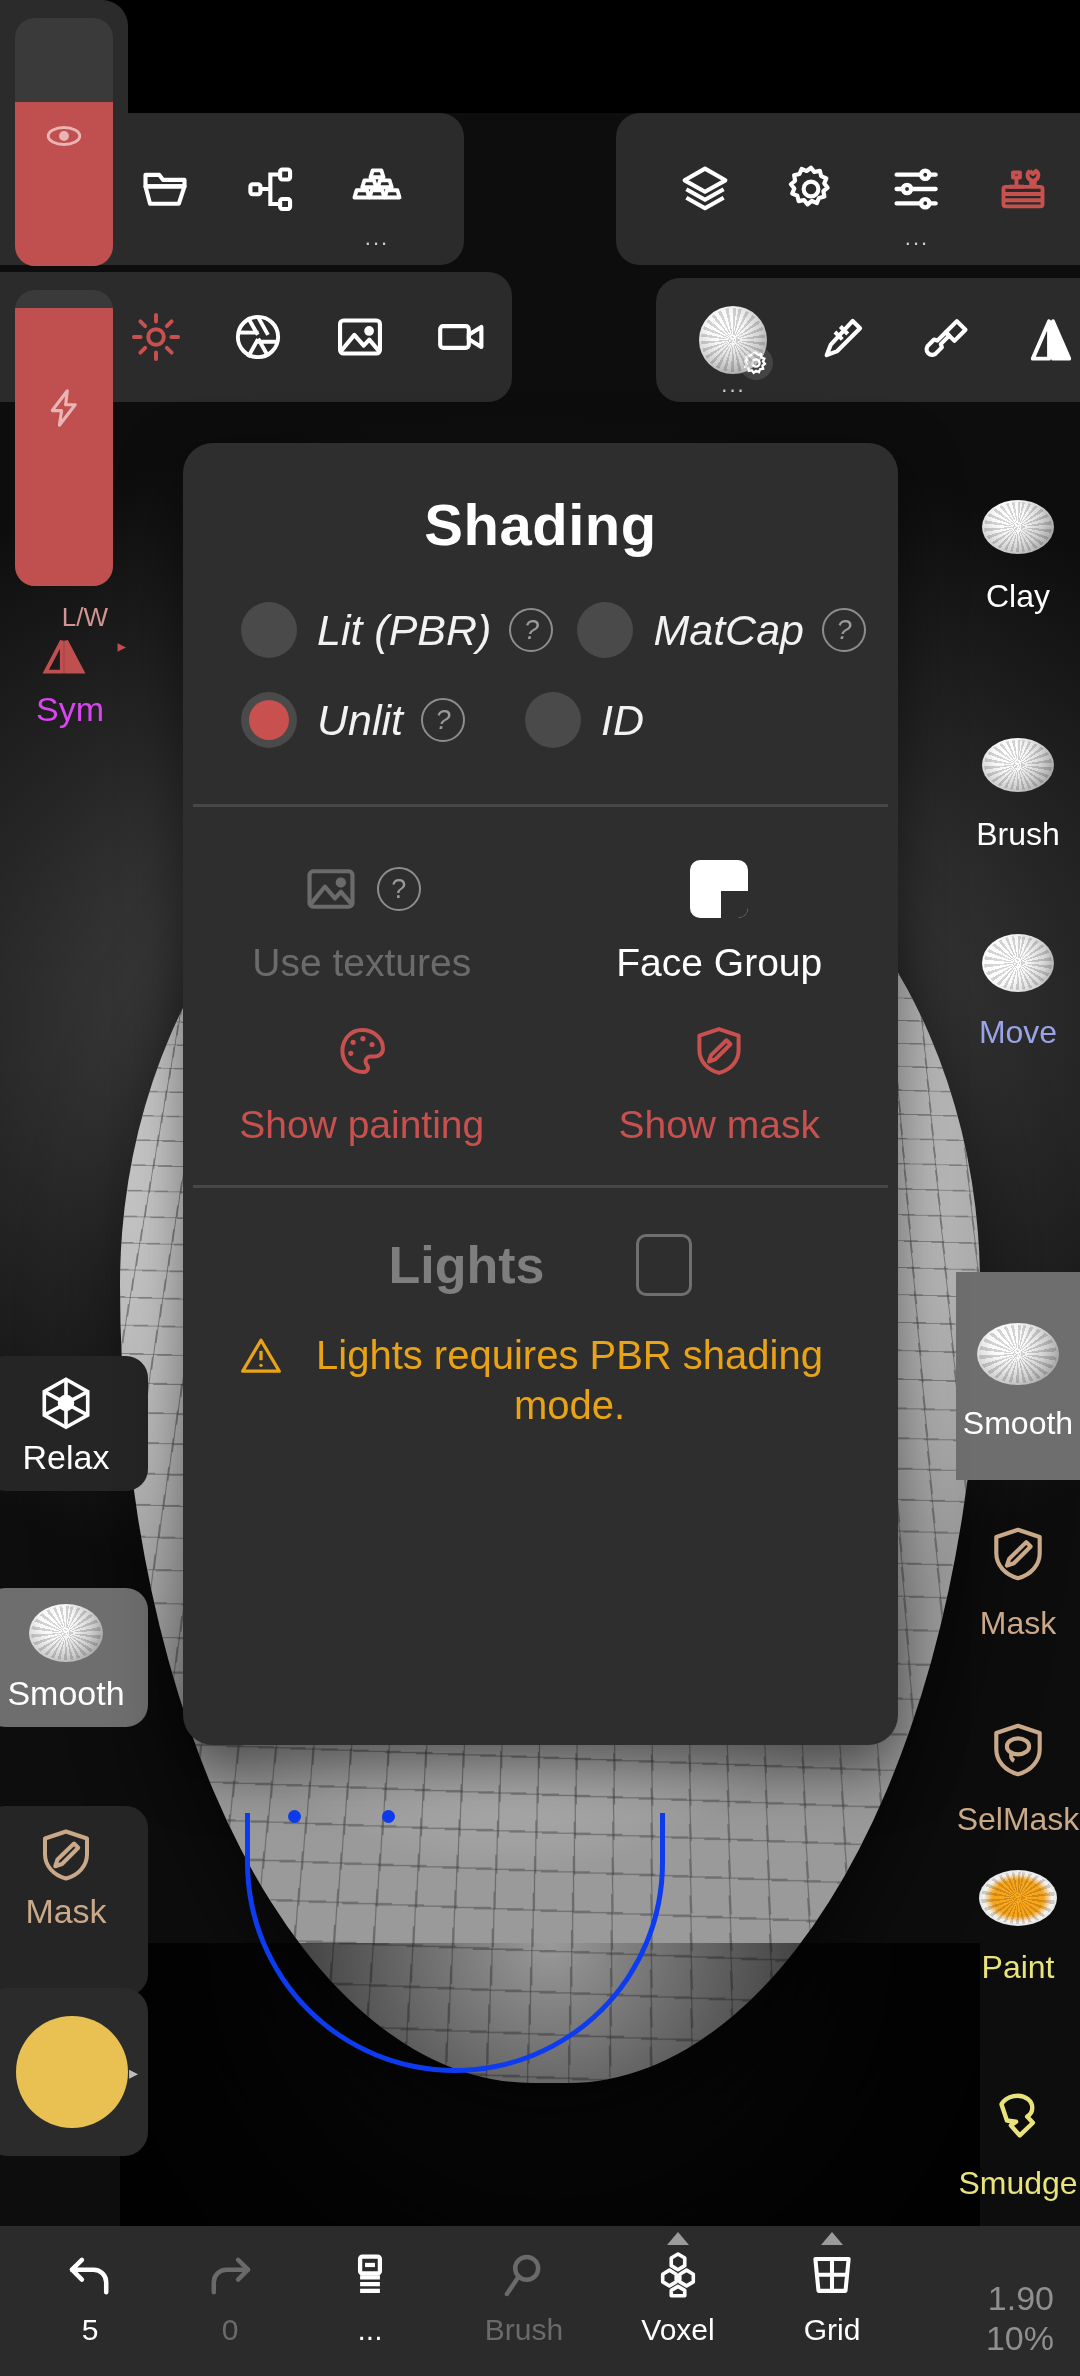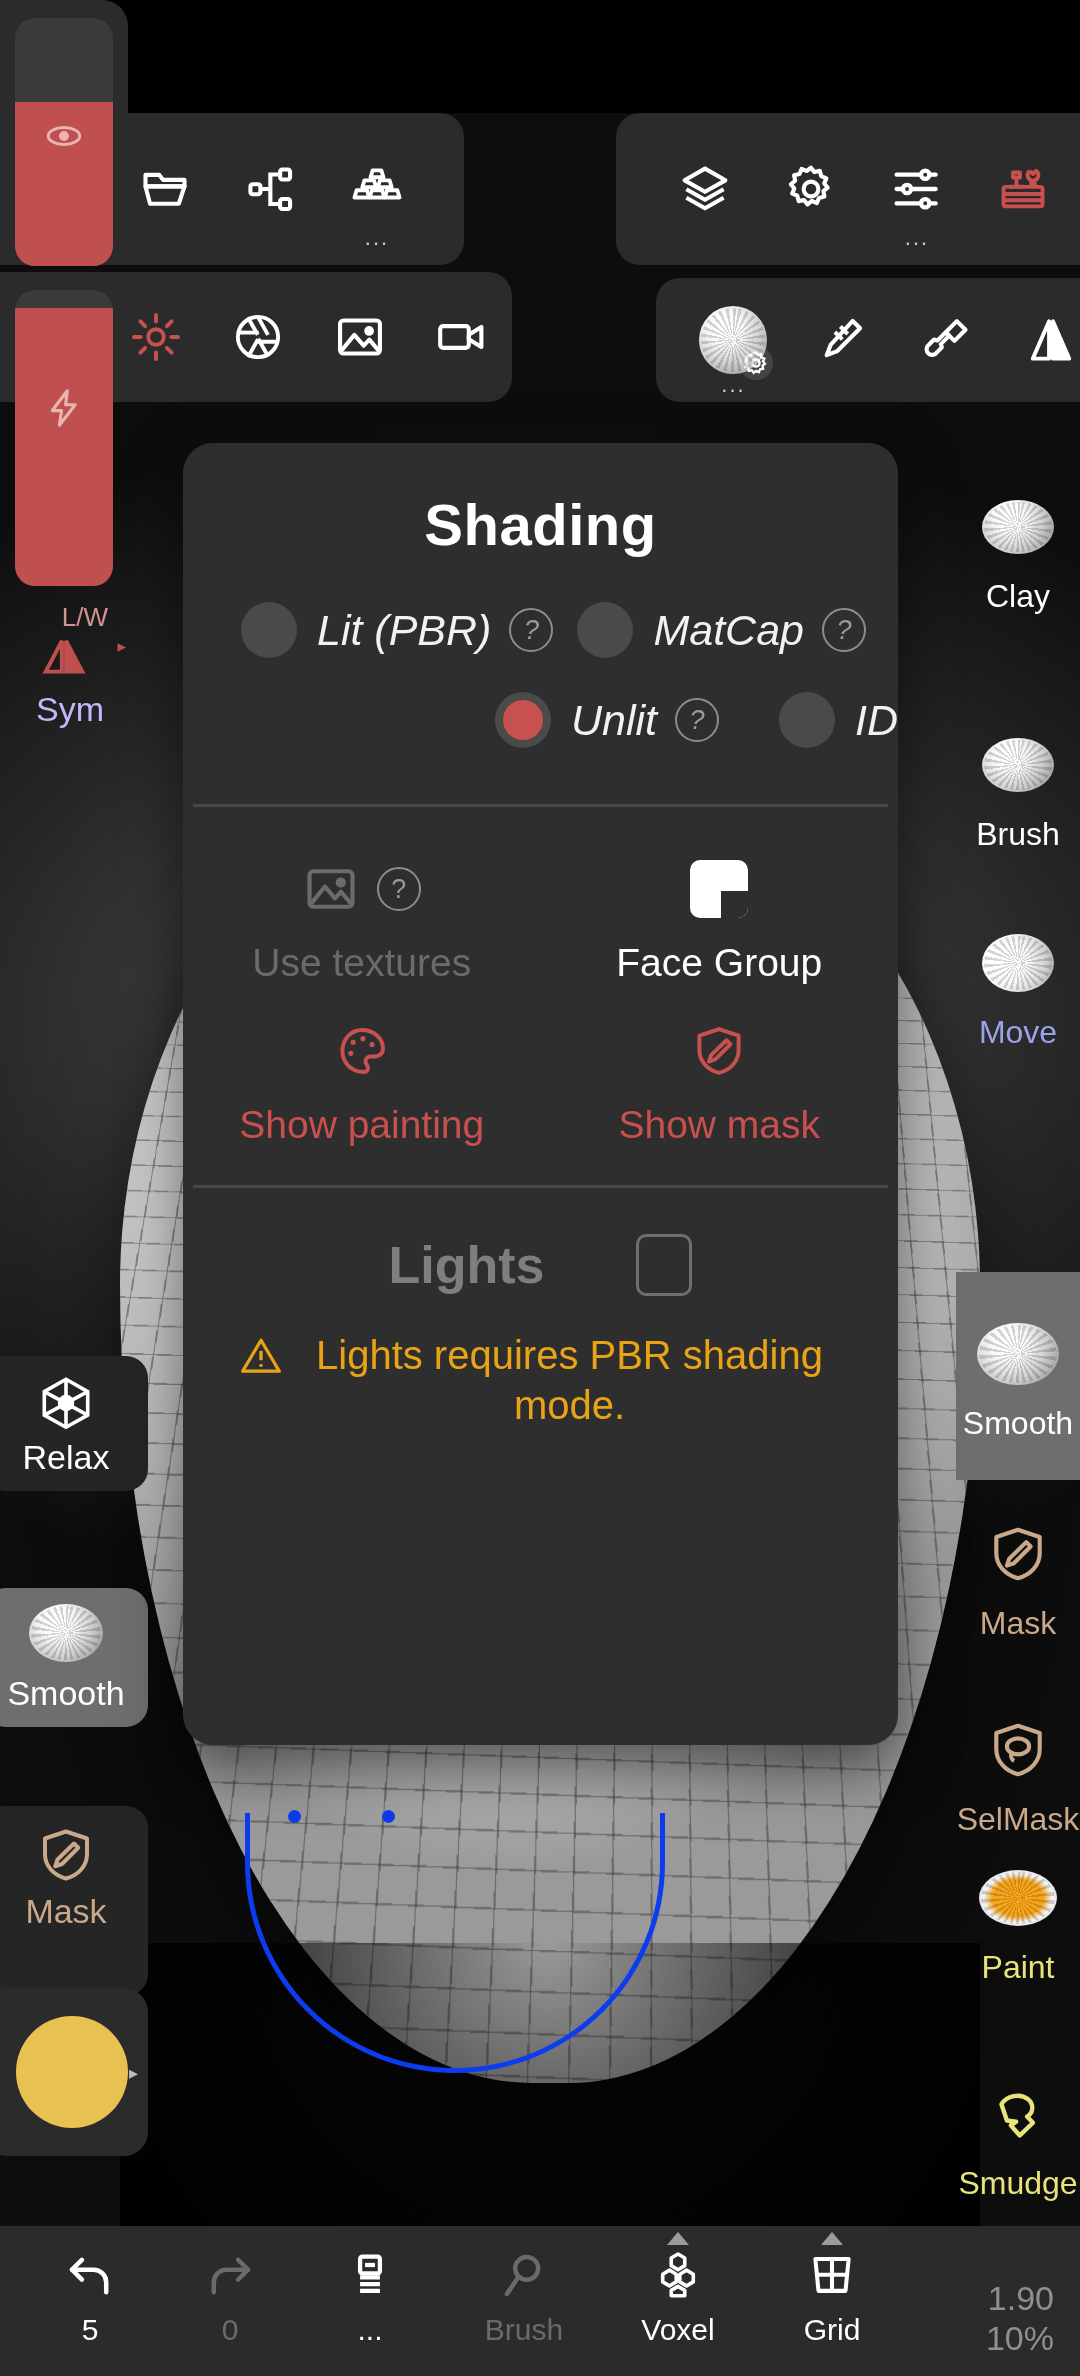--- a/index.html
+++ b/index.html
@@ -99,21 +99,21 @@
   }
   .pressure-fill {
     position: absolute; left: 0; right: 0; bottom: 0;
     background: #c0504f;
     display: flex; align-items: flex-start; justify-content: center;
   }
   .pressure-fill svg { width: 44px; height: 44px; margin-top: 12px; color: #e8b5b4; }
   .sym-box { position: absolute; left: 0; width: 128px; text-align: center; }
   .sym-box .lw { position: absolute; right: 20px; top: -6px; color: #d09492; font-size: 26px; }
   .sym-box .arrow { position: absolute; right: 2px; top: 28px; color: #c0504f; font-size: 17px; }
-  .sym-label { color: #c4b5fd; font-size: 34px; margin-top: 2px; padding-left: 12px; }
+  .sym-label { color: #d946ef; font-size: 34px; margin-top: 2px; padding-left: 12px; }
 
   .tool-card {
     position: absolute; left: -16px; width: 164px;
     border-radius: 22px; text-align: center; padding-top: 16px;
   }
   .tool-card .tl-label { font-size: 34px; padding-bottom: 14px; }
   .tool-card.dark { background: #252525; }
   .tool-card.active { background: #6e6e6e; }
 
   .colorchip {
@@ -142,21 +142,21 @@
   #shading {
     position: absolute; left: 183px; top: 443px; width: 715px; height: 1302px;
     background: #2e2e2e; border-radius: 30px;
     box-shadow: 0 22px 60px rgba(0,0,0,.55);
   }
   #shading .title {
     text-align: center; color: #fff; font-size: 58px; font-weight: bold;
     padding-top: 48px; letter-spacing: .5px;
   }
   .radio-row { display: flex; align-items: center; margin-top: 44px; padding-left: 58px; font-style: italic; }
-  .radio-row.r2 { margin-top: 34px; justify-content: flex-end; }
+  .radio-row.r2 { margin-top: 34px; }
   .radio { width: 56px; height: 56px; border-radius: 50%; background: #4a4a4a; flex: none;
            display: flex; align-items: center; justify-content: center; }
   .radio.sel { background: #4a4a4a; }
   .radio.sel::after { content: ""; width: 40px; height: 40px; border-radius: 50%; background: #c8504f; }
   .radio-label { color: #f2f2f2; font-size: 43px; margin-left: 20px; white-space: nowrap; }
   .qmark {
     width: 44px; height: 44px; border-radius: 50%; border: 2.5px solid #8d8d8d;
     color: #9a9a9a; font-size: 27px; display: flex; align-items: center; justify-content: center;
     margin-left: 18px; flex: none;
   }

